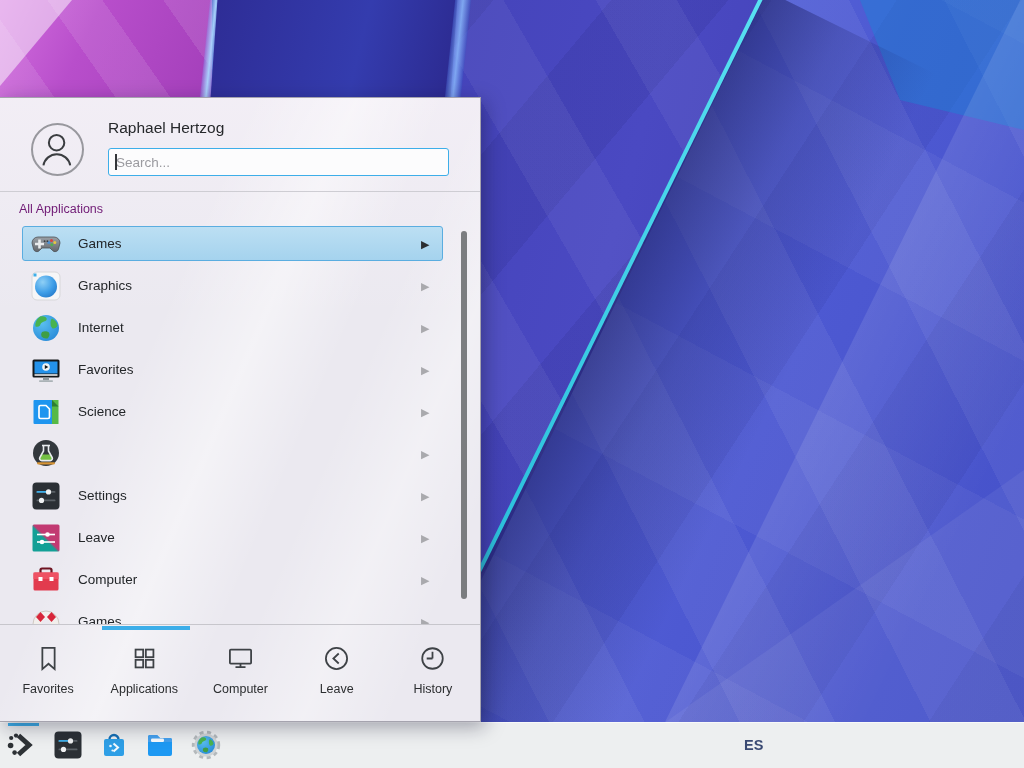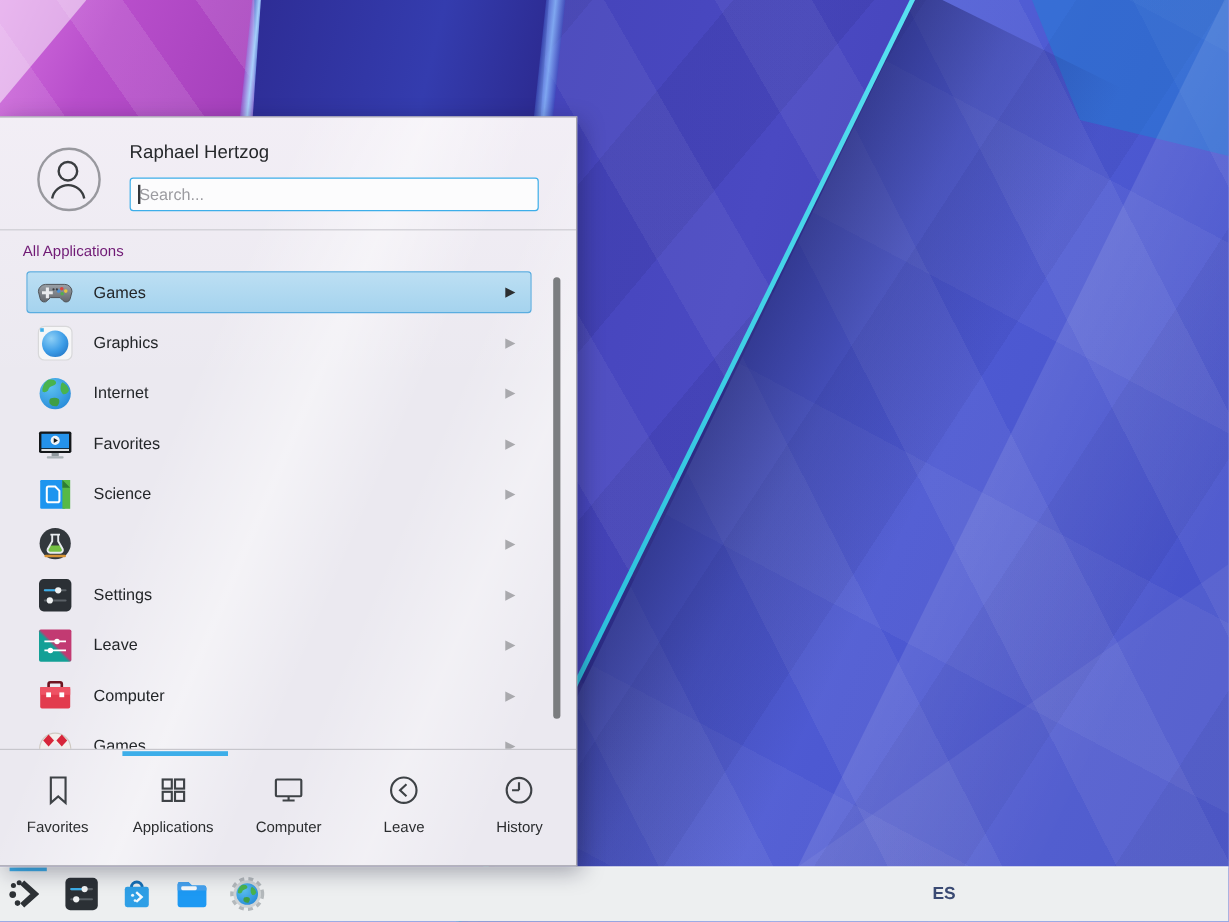--- a/index.html
+++ b/index.html
@@ -86,21 +86,21 @@
   .tab{flex:1;display:flex;flex-direction:column;align-items:center;padding-top:15px;gap:9px;cursor:default;}
   .tabicon svg{display:block;width:29px;height:29px;}
   .tablabel{font-size:12.5px;color:#2b2d2f;}
 
   
   .panel{position:absolute;left:0;top:722px;width:1024px;height:46px;background:#edeff0;
     box-shadow:inset 0 1px 0 rgba(255,255,255,0.6);z-index:5;}
   .tb-icon{position:absolute;top:7px;width:32px;height:32px;}
   .tb-icon svg{display:block;width:32px;height:32px;}
   .active-line{position:absolute;left:8px;top:1px;width:31px;height:3px;background:#3daee9;}
-  .kbd{position:absolute;left:777px;top:0;height:46px;line-height:46px;font-weight:bold;
+  .kbd{position:absolute;left:744px;top:0;height:46px;line-height:46px;font-weight:bold;
     font-size:14.5px;color:#3a4a73;}
 </style>
 </head>
 <body>
 
 <div id="screen">
 
   <div class="wp">
     <div class="wp-base"></div>
     <div class="wp-teal"></div>

